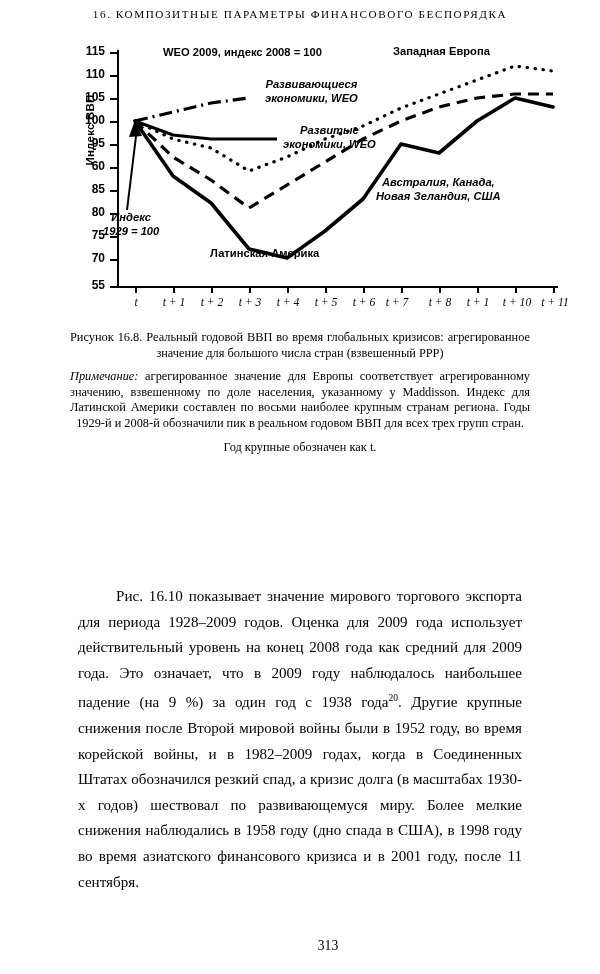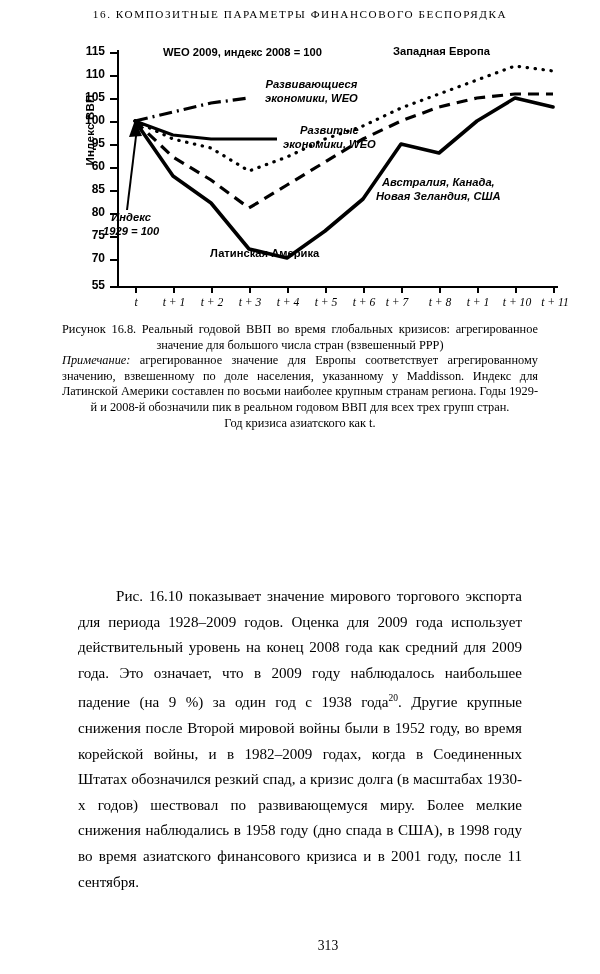--- a/index.html
+++ b/index.html
@@ -53,21 +53,21 @@
     font-size:11.2px;font-weight:700;line-height:13.5px;white-space:nowrap;
   }
   .ann.c{text-align:center;font-style:italic;}
 
   
   .caption{
     position:absolute;left:62px;top:322px;width:476px;
     font-family:"Liberation Serif",serif;font-size:12.35px;line-height:15.6px;
     text-align:center;
   }
-  .caption p{margin:0;}
+  .caption p{margin:8px;}
   .caption .just{text-align:justify;text-align-last:center;}
   .it{font-style:italic;}
 
   
   .body{
     position:absolute;left:62px;top:568px;width:476px;
     font-family:"Liberation Serif",serif;font-size:15.1px;line-height:25.6px;
     text-align:justify;text-justify:inter-word;
   }
   .body p{margin:16px;text-indent:38px;}
@@ -188,21 +188,21 @@
   </div>
 
   <div class="caption">
     <p class="just">
       <span>Рисунок 16.8. Реальный годовой ВВП во время глобальных кризисов:</span>
       <span>агрегированное значение для большого числа стран (взвешенный PPP)</span>
     </p>
     <p class="just">
       <span class="it">Примечание:</span><span> агрегированное значение для Европы соответствует агрегированному значению, взвешенному по доле населения, указанному у Maddisson. Индекс для Латинской Америки составлен по восьми наиболее крупным странам региона. Годы 1929-й и 2008-й обозначили пик в реальном годовом ВВП для всех трех групп стран.</span>
     </p>
-    <p>Год кризиса азиатского как t.</p>
+    <p>Год крупные обозначен как t.</p>
   </div>
 
   <div class="body">
     <p><span>Рис. 16.10 показывает значение мирового торгового экспорта для периода 1928–2009 годов. Оценка для 2009 года использует действительный уровень на конец 2008 года как средний для 2009 года. Это означает, что в 2009 году наблюдалось наибольшее падение (на 9 %) за один год с 1938 года</span><sup>20</sup><span>. Другие крупные снижения после Второй мировой войны были в 1952 году, во время корейской войны, и в 1982–2009 годах, когда в Соединенных Штатах обозначился резкий спад, а кризис долга (в масштабах 1930-х годов) шествовал по развивающемуся миру. Более мелкие снижения наблюдались в 1958 году (дно спада в США), в 1998 году во время азиатского финансового кризиса и в 2001 году, после 11 сентября.</span></p>
   </div>
 
   <div class="pageno">313</div>
 
 </div>
 

